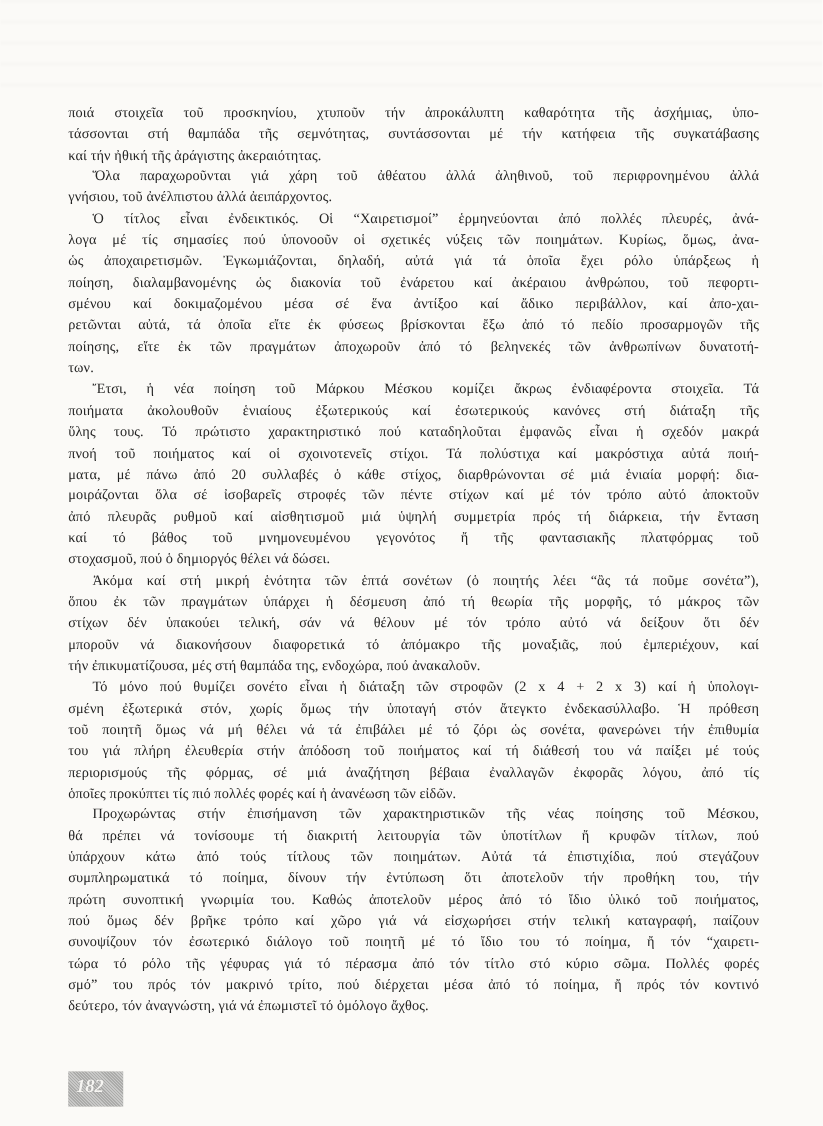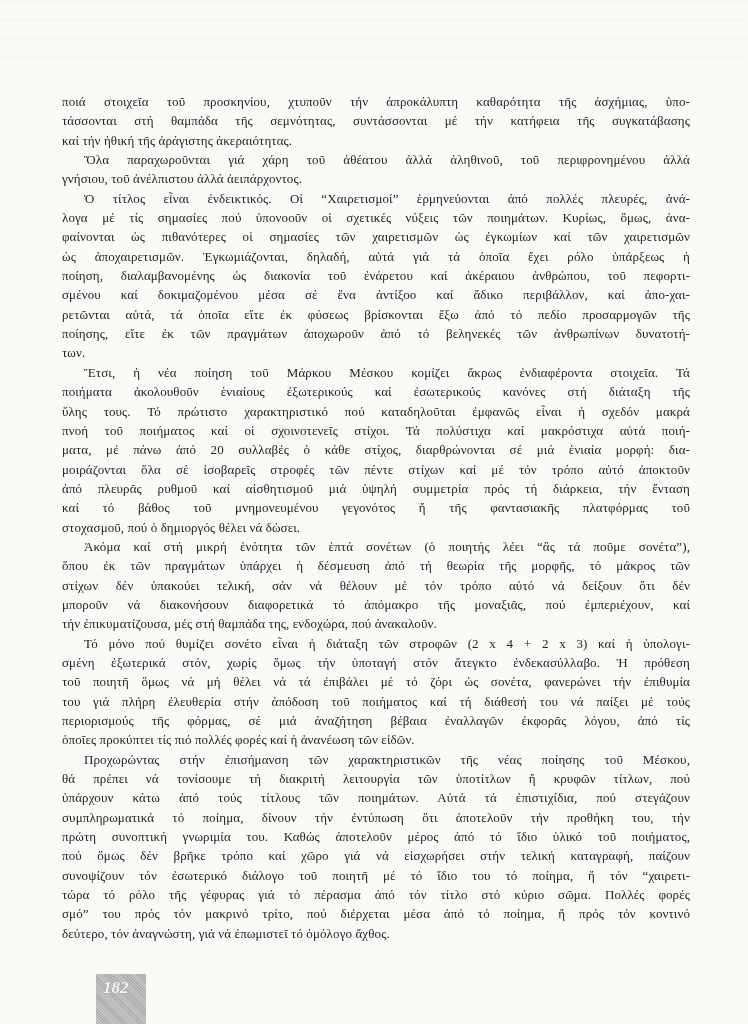--- a/index.html
+++ b/index.html
@@ -38,25 +38,24 @@
   .line.last{
     text-align-last:left;
   }
   .line.first-indent{
     padding-left:22px;
     font-family:Liberation Serif, serif;
   }
   .pagenum-box{
     position:absolute;
     left:62px;top:974px;
-    width:50px;height:50px;
+    width:50px;height:32px;
     background:#b6b6b4;
     background-image:
       repeating-linear-gradient(45deg, rgba(255,255,255,0.25) 0 1px, rgba(0,0,0,0.06) 1px 2px);
-    margin-left: 34px;
   }
   .pagenum{
     position:absolute;
     left:7px;top:4px;
     font-style:italic;
     font-weight:bold;
     font-size:17px;
     color:#f6f5f2;
     text-shadow:0 0 1px rgba(90,90,90,0.5);
   }
@@ -71,21 +70,20 @@
         <div class="line">τάσσονται στή θαμπάδα τῆς σεμνότητας, συντάσσονται μέ τήν κατήφεια τῆς συγκατάβασης</div>
         <div class="line last">καί τήν ἠθική τῆς ἀράγιστης ἀκεραιότητας.</div>
       </div>
       <div class="para">
         <div class="line first-indent">Ὅλα παραχωροῦνται γιά χάρη τοῦ ἀθέατου ἀλλά ἀληθινοῦ, τοῦ περιφρονημένου ἀλλά</div>
         <div class="line last">γνήσιου, τοῦ ἀνέλπιστου ἀλλά ἀειπάρχοντος.</div>
       </div>
       <div class="para">
         <div class="line first-indent">Ὁ τίτλος εἶναι ἐνδεικτικός. Οἱ “Χαιρετισμοί” ἑρμηνεύονται ἀπό πολλές πλευρές, ἀνά-</div>
         <div class="line">λογα μέ τίς σημασίες πού ὑπονοοῦν οἱ σχετικές νύξεις τῶν ποιημάτων. Κυρίως, ὅμως, ἀνα-</div>
-        <div class="line">φαίνονται ὡς πιθανότερες οἱ σημασίες τῶν χαιρετισμῶν ὡς ἐγκωμίων καί τῶν χαιρετισμῶν</div>
         <div class="line">ὡς ἀποχαιρετισμῶν. Ἐγκωμιάζονται, δηλαδή, αὐτά γιά τά ὁποῖα ἔχει ρόλο ὑπάρξεως ἡ</div>
         <div class="line">ποίηση, διαλαμβανομένης ὡς διακονία τοῦ ἐνάρετου καί ἀκέραιου ἀνθρώπου, τοῦ πεφορτι-</div>
         <div class="line">σμένου καί δοκιμαζομένου μέσα σέ ἕνα ἀντίξοο καί ἄδικο περιβάλλον, καί ἀπο-χαι-</div>
         <div class="line">ρετῶνται αὐτά, τά ὁποῖα εἴτε ἐκ φύσεως βρίσκονται ἔξω ἀπό τό πεδίο προσαρμογῶν τῆς</div>
         <div class="line">ποίησης, εἴτε ἐκ τῶν πραγμάτων ἀποχωροῦν ἀπό τό βεληνεκές τῶν ἀνθρωπίνων δυνατοτή-</div>
         <div class="line last">των.</div>
       </div>
       <div class="para">
         <div class="line first-indent">Ἔτσι, ἡ νέα ποίηση τοῦ Μάρκου Μέσκου κομίζει ἄκρως ἐνδιαφέροντα στοιχεῖα. Τά</div>
         <div class="line">ποιήματα ἀκολουθοῦν ἑνιαίους ἐξωτερικούς καί ἐσωτερικούς κανόνες στή διάταξη τῆς</div>

